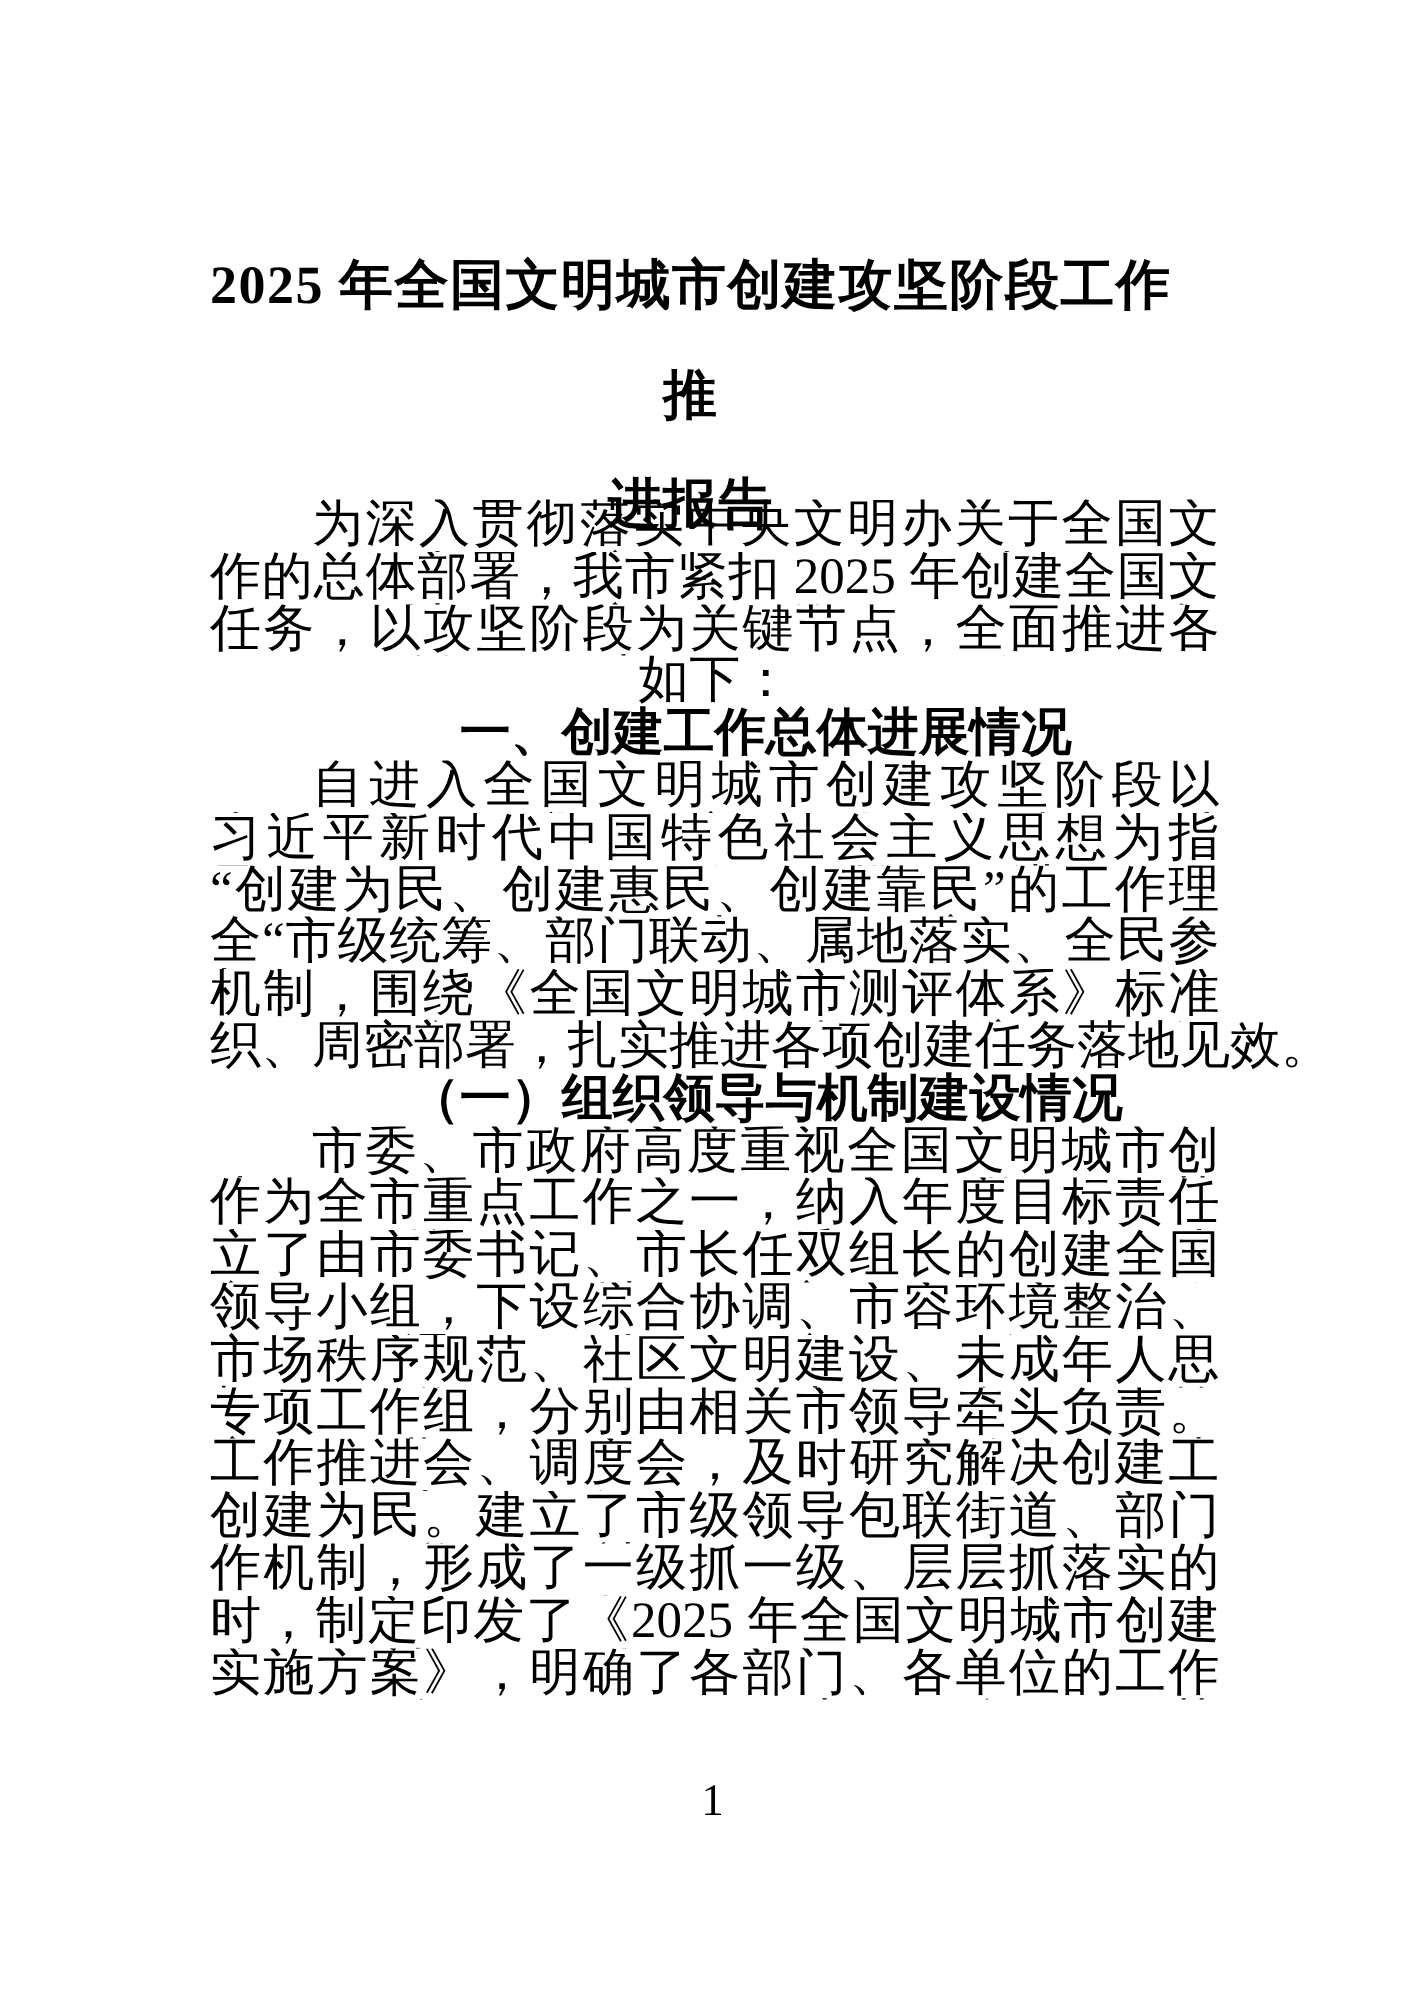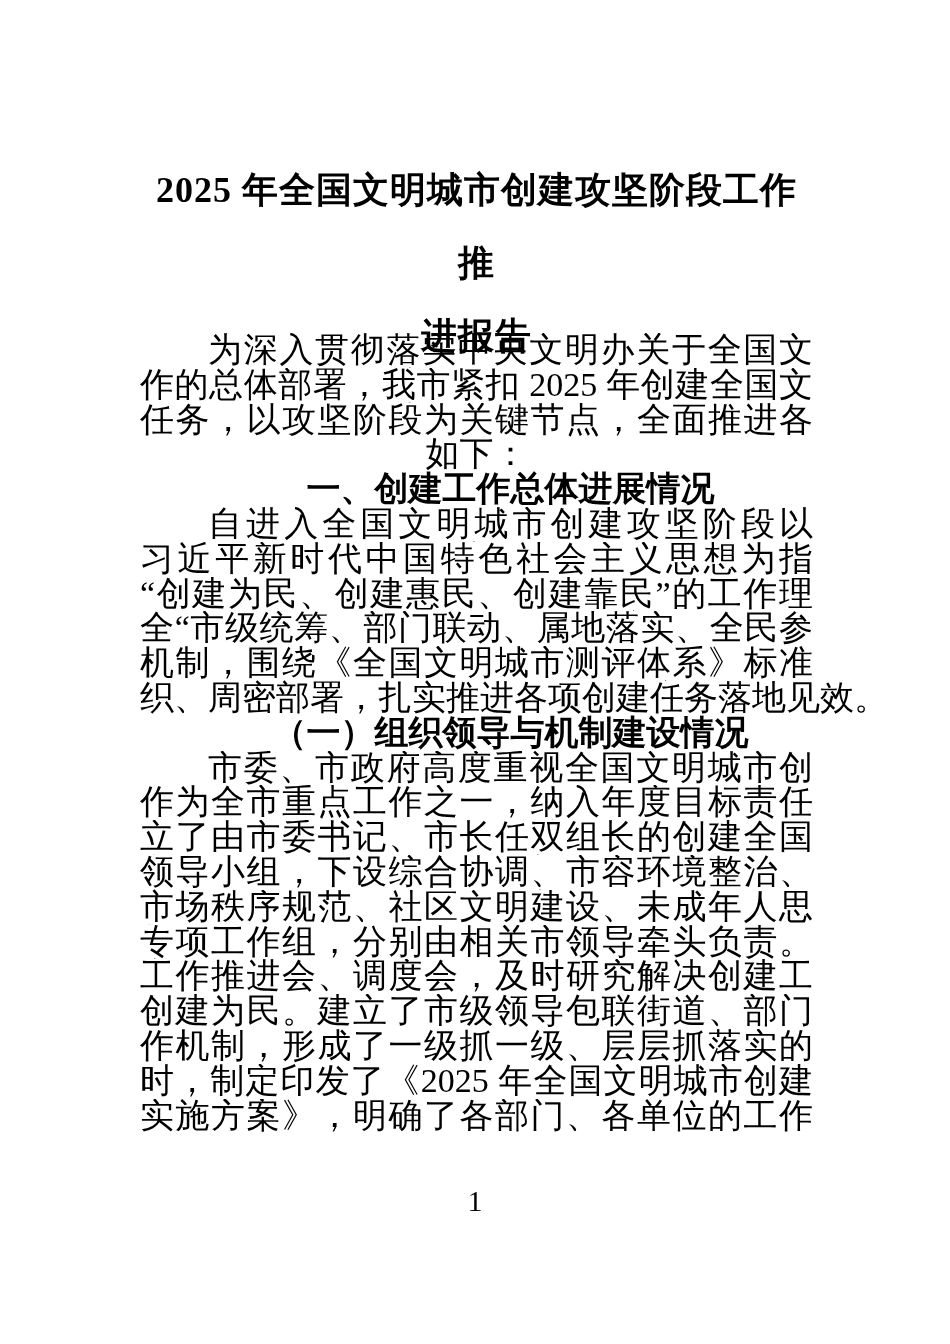--- a/index.html
+++ b/index.html
@@ -17,21 +17,21 @@
   }
   .page {
     position: absolute;
     inset: 0;
     background: #ffffff;
   }
   
   .doc-title {
     position: absolute;
     top: 154px;
-    left: 140px;
+    left: 124px;
     width: 673px;
     margin: 0;
     font-family: "Liberation Serif", sans-serif;
     font-size: 36px;
     font-weight: bold;
     line-height: 73px;
     text-align: center;
     letter-spacing: 1px;
   }
   

